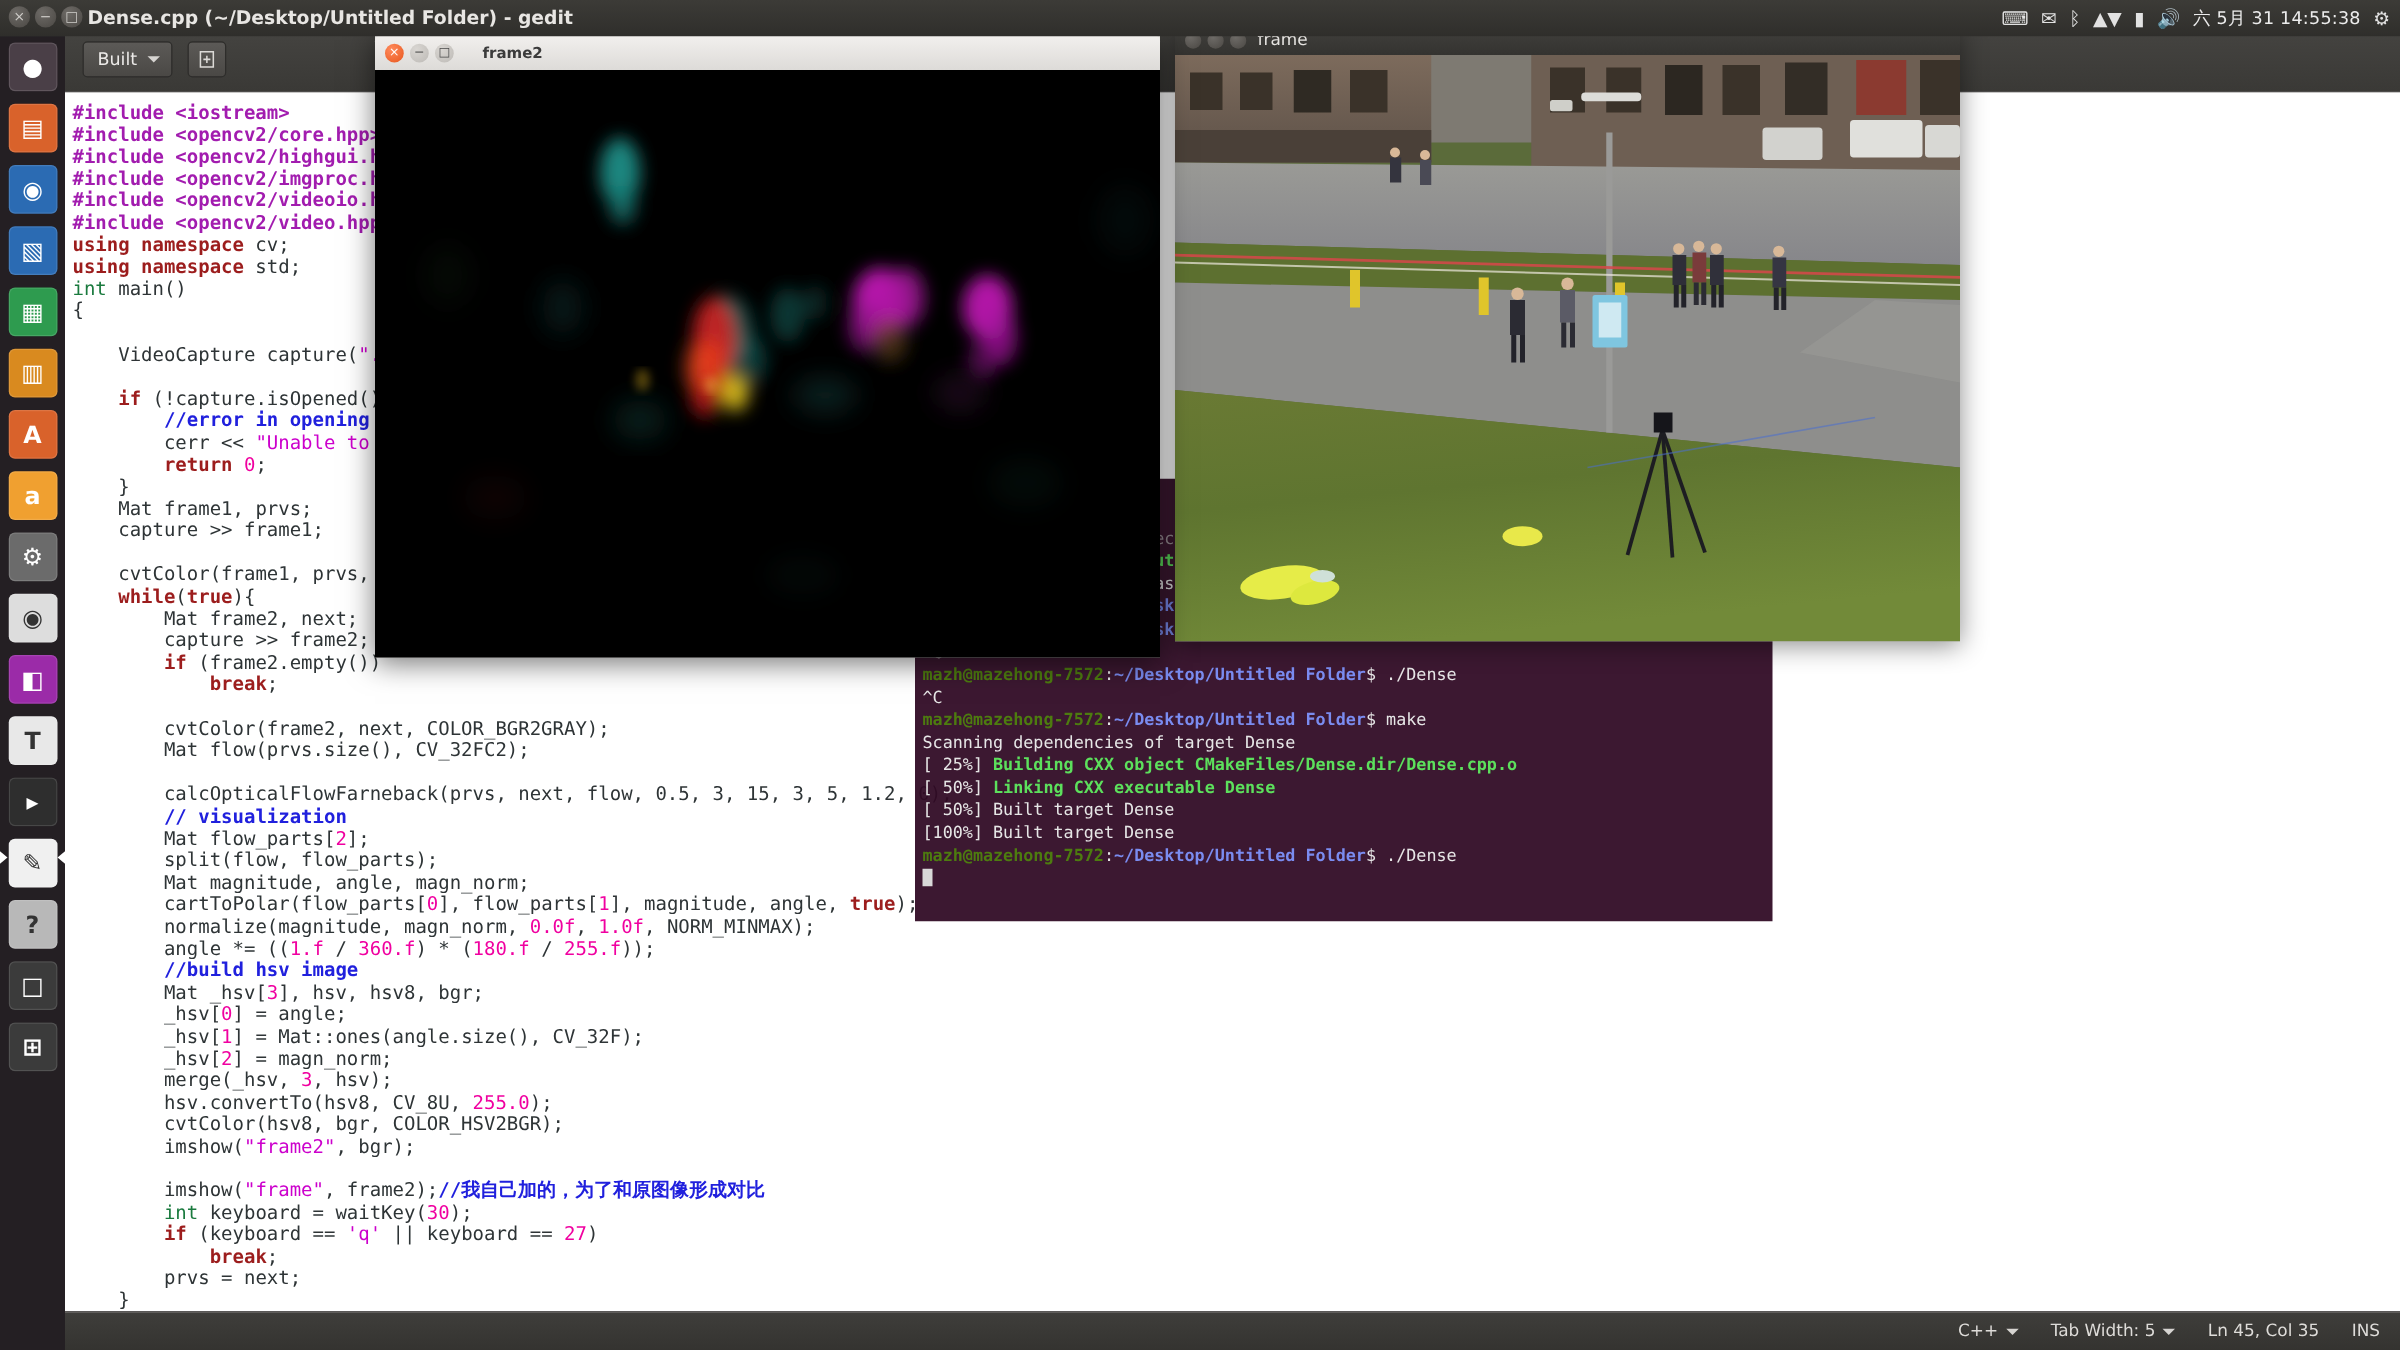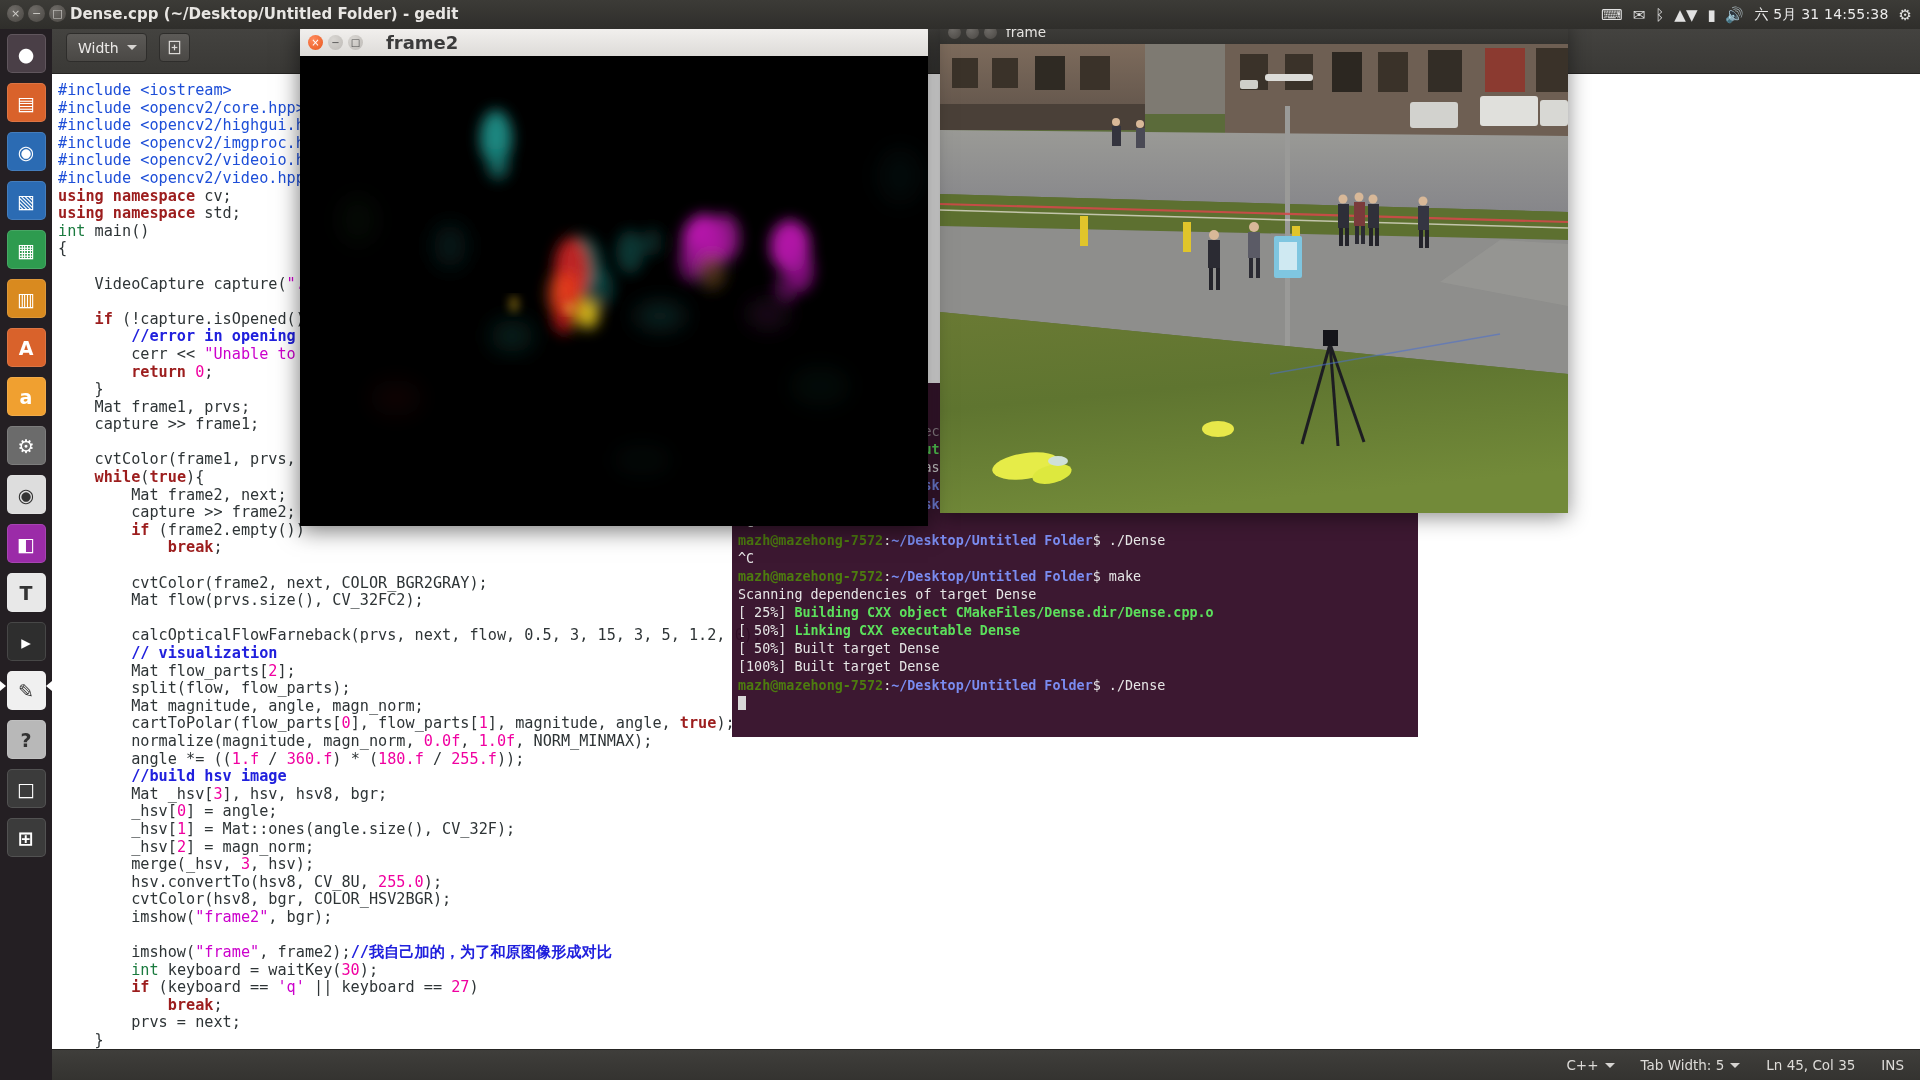--- a/index.html
+++ b/index.html
@@ -96,21 +96,21 @@
     background: #ffffff;
   }
   .code-area {
     position: absolute; left: 0; top: 0; width: 1868px; height: 975px;
     padding: 8px 0 0 6px;
     font-family: "DejaVu Sans Mono", monospace;
     font-size: 15.2px; line-height: 17.6px;
     color: #2e3436; white-space: pre;
     overflow: hidden;
   }
-  .k-pre   { color: #1d4ed8; }           
+  .k-pre   { color: #a21caf; font-weight: bold; }           
   .k-kw    { color: #9c1d1d; font-weight: bold; } 
   .k-type  { color: #1a7a3e; font-weight: normal; } 
   .k-str   { color: #cc00cc; }           
   .k-cmt   { color: #2020dd; font-weight: bold; } 
   .k-num   { color: #f000a0; }           
   .k-plain { color: #2e3436; }
   .k-cmt-cn{ color: #2020dd; font-weight: bold; }
 
   .gedit-status {
     position: absolute; left: 0; bottom: 0; width: 1868px; height: 31px;
@@ -133,21 +133,21 @@
     position: absolute; left: 0; top: 0; width: 628px; height: 28px;
     background: linear-gradient(to bottom, #f2f0ee, #dddbd8);
     border-top-left-radius: 5px; border-top-right-radius: 5px;
     display: flex; align-items: center; padding-left: 8px; gap: 5px;
   }
   .f2-btn { width: 15px; height: 15px; border-radius: 50%;
             font-size: 10px; line-height: 15px; text-align: center; color: #4a4a4a; }
   .f2-close { background: radial-gradient(circle at 35% 30%, #ff8a5c, #e8571d); color: #fff; }
   .f2-min   { background: radial-gradient(circle at 35% 30%, #d9d6d2, #bdbab6); }
   .f2-max   { background: radial-gradient(circle at 35% 30%, #d9d6d2, #bdbab6); }
-  .f2-label { margin-left: 18px; font-size: 18px; font-weight: bold; color: #3b3b3b; }
+  .f2-label { margin-left: 18px; font-size: 12px; font-weight: bold; color: #3b3b3b; }
   .frame2-canvas {
     position: absolute; left: 0; top: 28px; width: 628px; height: 470px;
     background: #010101; overflow: hidden;
   }
 
   
   .frame-win {
     position: absolute; left: 940px; top: 20px; width: 628px; height: 493px;
     background: #e8e6e3; z-index: 150;
     box-shadow: 0 4px 20px rgba(0,0,0,0.45);
@@ -185,21 +185,21 @@
 </style>
 </head>
 <body>
 
 <div id="root">
 
   <div class="gedit">
 
     <div class="gedit-toolbar">
       <div class="tb-open">
-        <span>Width</span>
+        <span>Built</span>
         <span class="caret-down"></span>
       </div>
       <div class="tb-icon-btn">
         <svg width="15" height="15" viewBox="0 0 16 16">
           <rect x="2.5" y="1.5" width="11" height="13" fill="none" stroke="#dcdad7" stroke-width="1.3"></rect>
           <line x1="5" y1="8" x2="11" y2="8" stroke="#dcdad7" stroke-width="1.3"></line>
           <line x1="8" y1="5" x2="8" y2="11" stroke="#dcdad7" stroke-width="1.3"></line>
         </svg>
       </div>
     </div>

